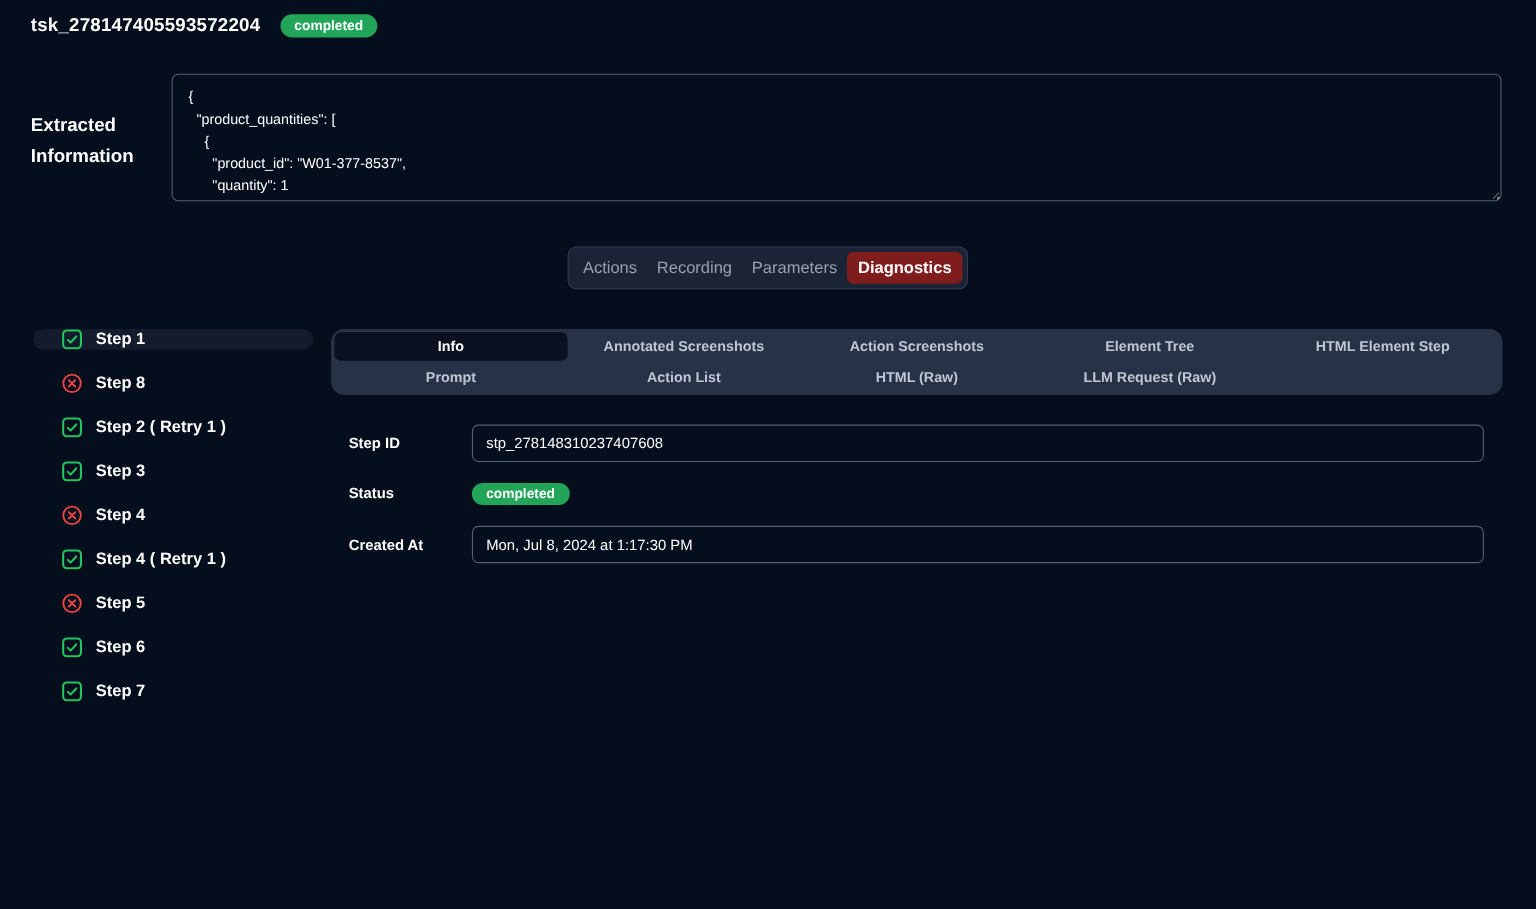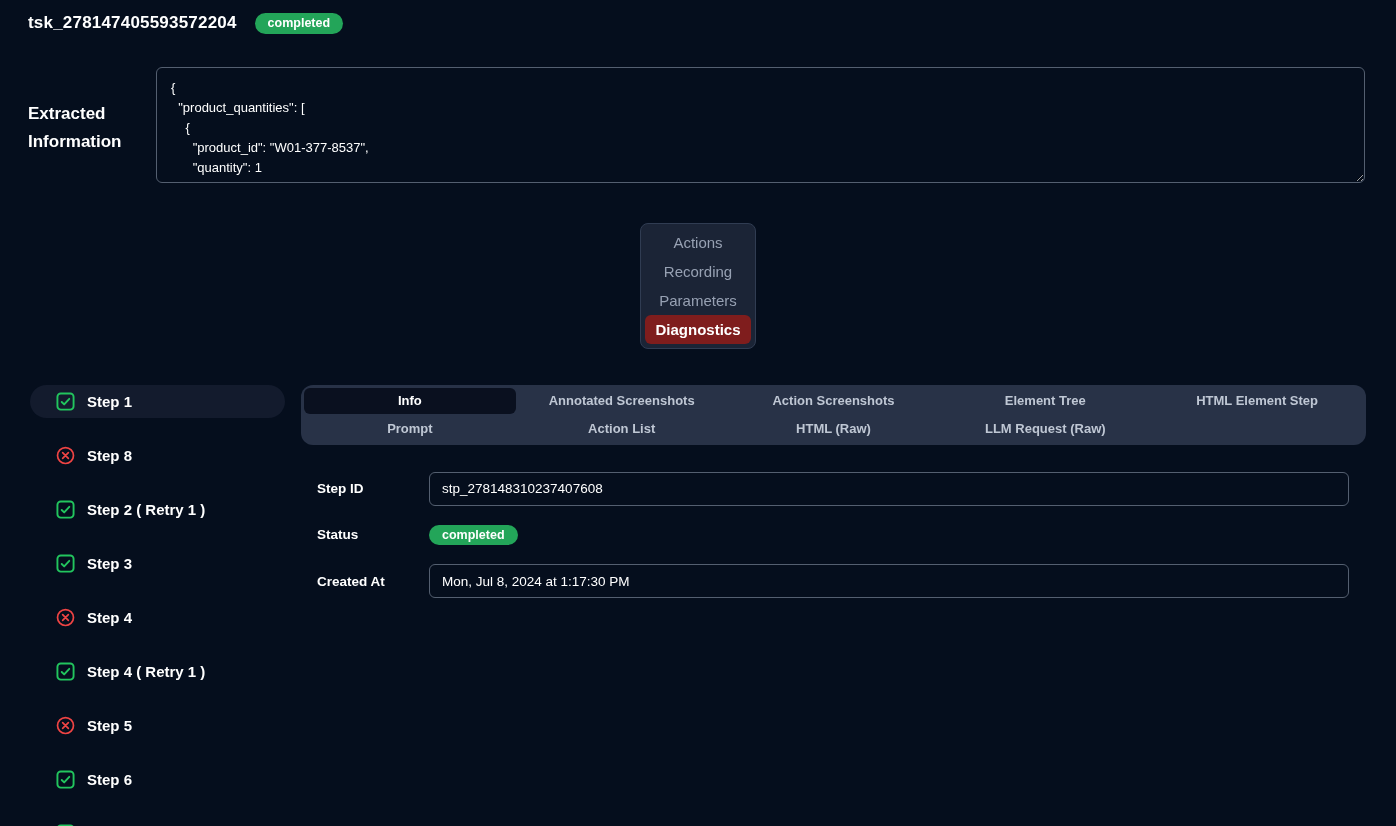--- a/index.html
+++ b/index.html
@@ -36,37 +36,37 @@
     font-size: 13px; line-height: 20px;
     resize: vertical; outline: none;
     white-space: pre;
   }
 
   
   .main-tabs-wrap { display: flex; justify-content: center; margin-top: 36px; }
   .main-tabs {
     display: flex; align-items: center;
     background: #1b2436; border: 1px solid #303c52;
-    border-radius: 8px; padding: 4px; flex-direction: column;
+    border-radius: 8px; padding: 4px;
   }
   .main-tab {
     font-size: 15px; color: #97a1b3; background: transparent; border: none;
     padding: 6px 9px; cursor: pointer; border-radius: 6px;
     font-family: "Liberation Sans", sans-serif; white-space: nowrap;
   }
   .main-tab.active { background: #7f1d1d; color: #fff; font-weight: 600; padding: 6px 10px; text-align: right; }
 
   
   .content { display: flex; margin-top: 36px; padding: 0 30px; }
 
   
   .steps { width: 255px; flex: 0 0 255px; }
   .step-row {
     display: flex; align-items: center;
-    height: 33px; margin-bottom: 21px;
+    height: 19px; margin-bottom: 21px;
     padding-left: 26px; border-radius: 18px; cursor: pointer;
   }
   .step-row.selected { background: #131b2d; }
   .step-icon { width: 19px; height: 19px; margin-right: 12px; flex: 0 0 19px; display: block; }
   .step-label { font-size: 15px; font-weight: 600; color: #fff; white-space: nowrap; }
 
   
   .panel { flex: 1; margin-left: 16px; }
   .diag-tabs {
     display: grid; grid-template-columns: repeat(5, 1fr);

